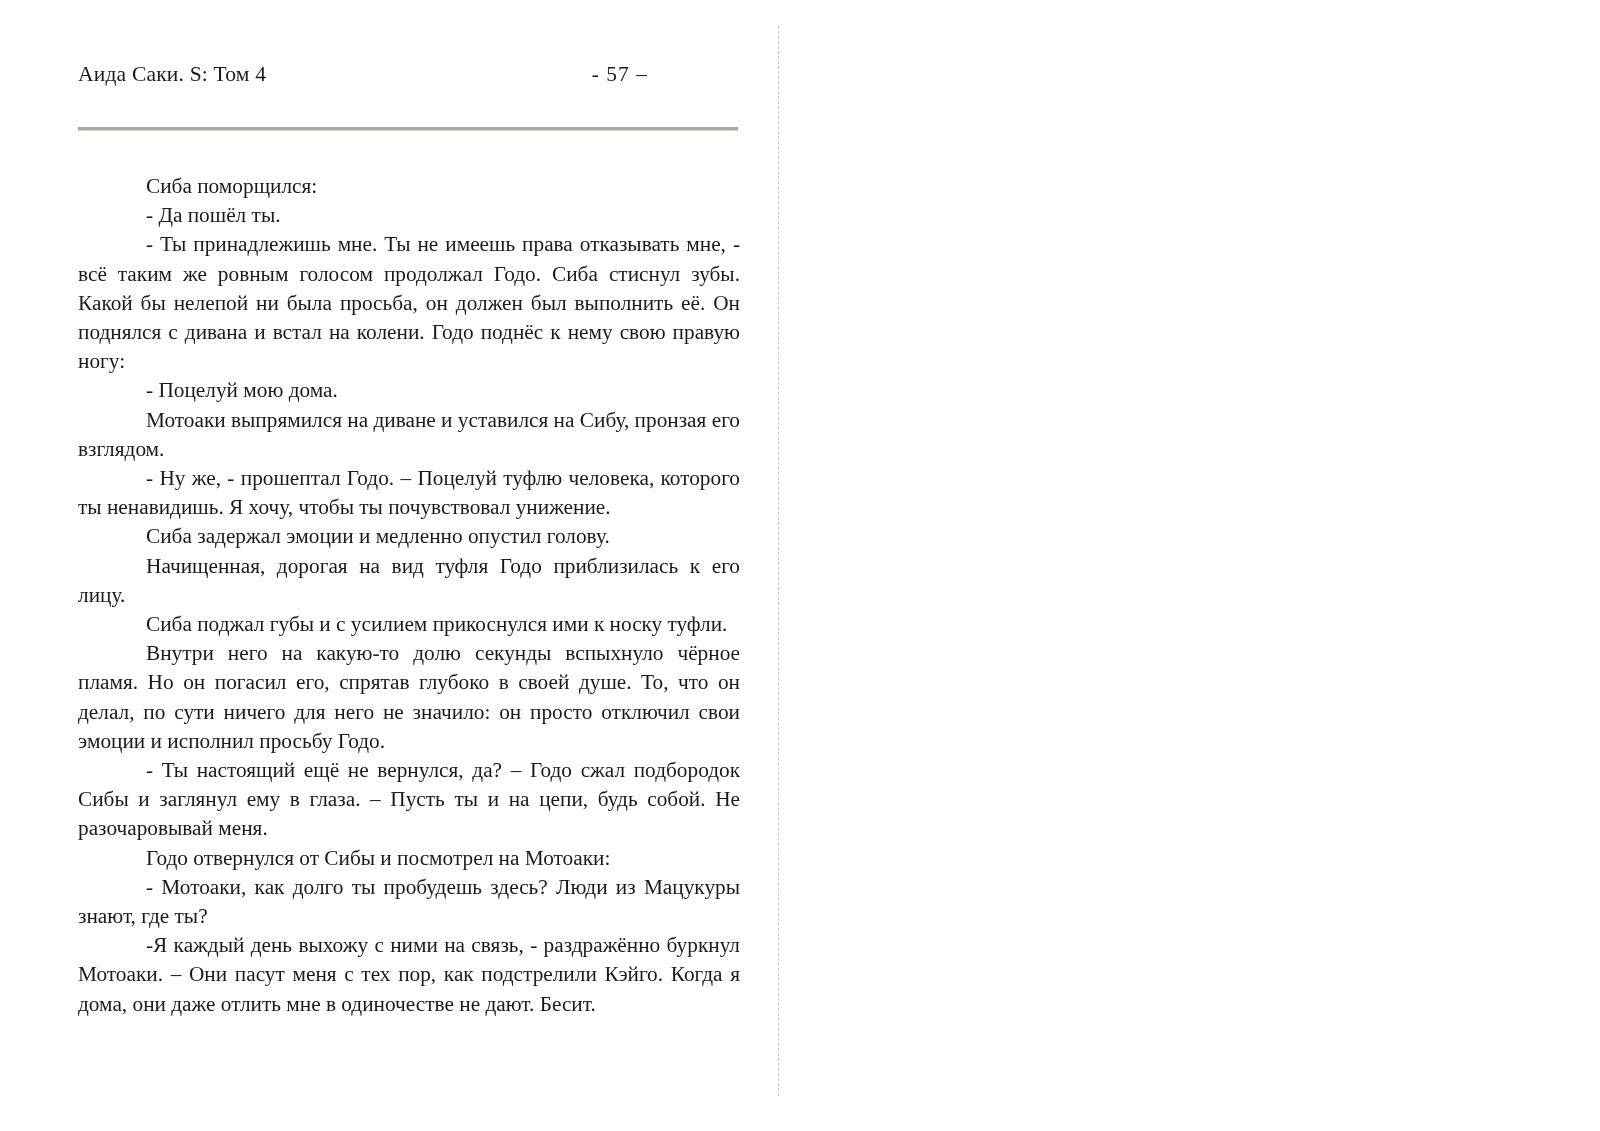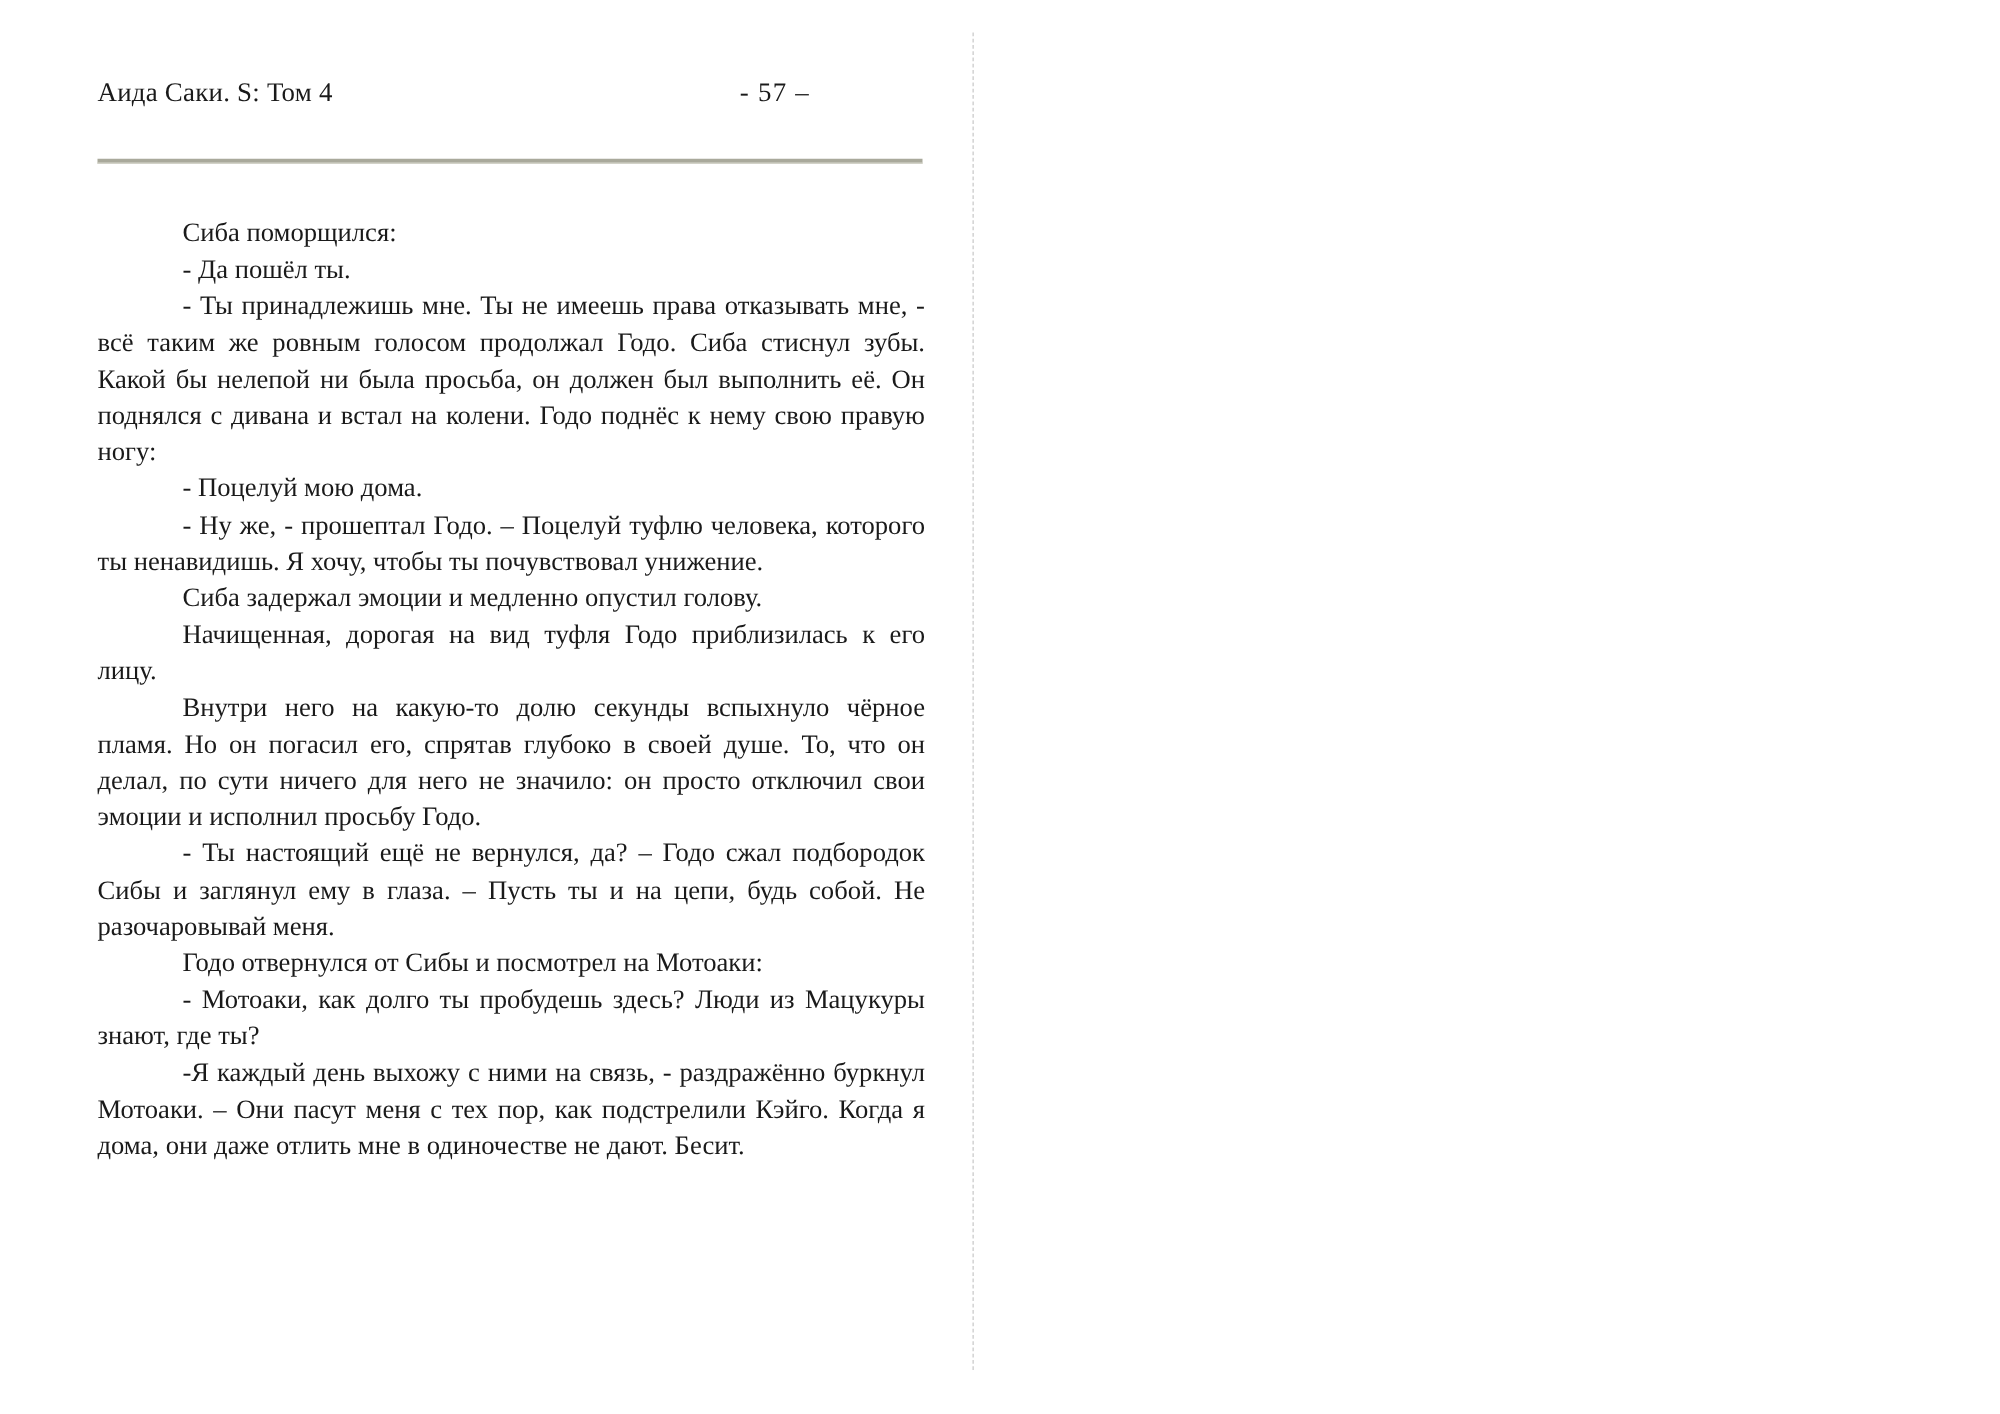--- a/index.html
+++ b/index.html
@@ -106,23 +106,25 @@
       <span class="runhead-folio">- 57 –</span>
     </div>
 
     <div class="head-rule"></div>
 
     <div class="column">
       <p>Сиба поморщился:</p>
       <p>- Да пошёл ты.</p>
       <p>- Ты принадлежишь мне. Ты не имеешь права отказывать мне, - всё таким же ровным голосом продолжал Годо. Сиба стиснул зубы. Какой бы нелепой ни была просьба, он должен был выполнить её. Он поднялся с дивана и встал на колени. Годо поднёс к нему свою правую ногу:</p>
       <p>- Поцелуй мою дома.</p>
+      <p>Мотоаки выпрямился на диване и уставился на Сибу, пронзая его взглядом.</p>
       <p>- Ну же, - прошептал Годо. – Поцелуй туфлю человека, которого ты ненавидишь. Я хочу, чтобы ты почувствовал унижение.</p>
       <p>Сиба задержал эмоции и медленно опустил голову.</p>
       <p>Начищенная, дорогая на вид туфля Годо приблизилась к его лицу.</p>
+      <p>Сиба поджал губы и с усилием прикоснулся ими к носку туфли.</p>
       <p>Внутри него на какую-то долю секунды вспыхнуло чёрное пламя. Но он погасил его, спрятав глубоко в своей душе. То, что он делал, по сути ничего для него не значило: он просто отключил свои эмоции и исполнил просьбу Годо.</p>
       <p>- Ты настоящий ещё не вернулся, да? – Годо сжал подбородок Сибы и заглянул ему в глаза. – Пусть ты и на цепи, будь собой. Не разочаровывай меня.</p>
       <p>Годо отвернулся от Сибы и посмотрел на Мотоаки:</p>
       <p>- Мотоаки, как долго ты пробудешь здесь? Люди из Мацукуры знают, где ты?</p>
       <p>-Я каждый день выхожу с ними на связь, - раздражённо буркнул Мотоаки. – Они пасут меня с тех пор, как подстрелили Кэйго. Когда я дома, они даже отлить мне в одиночестве не дают. Бесит.</p>
     </div>
 
   </div>
 
   <div class="page page-right">

